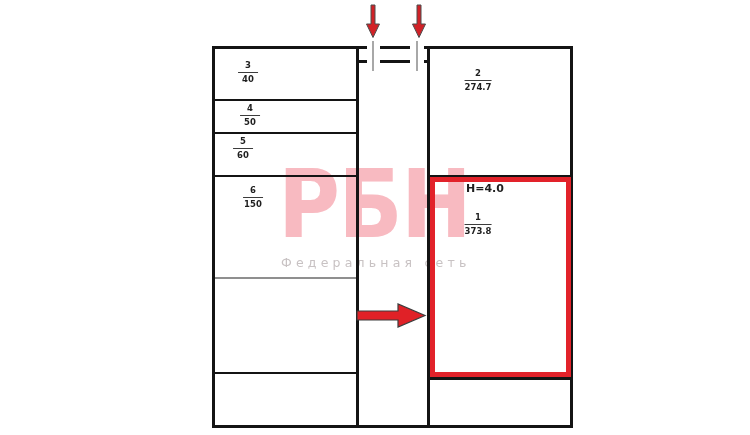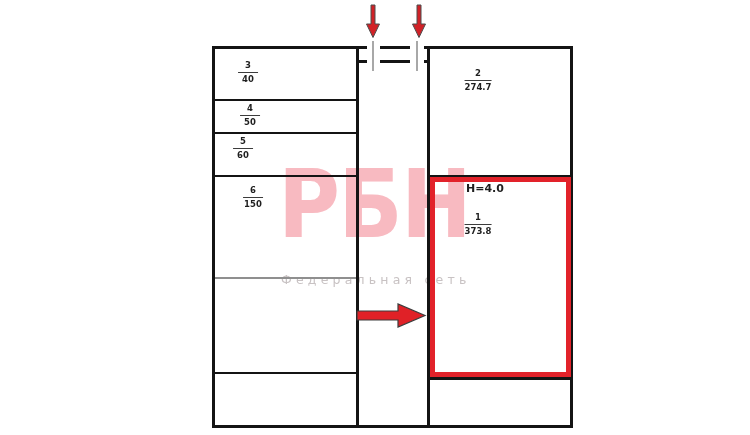--- a/index.html
+++ b/index.html
@@ -3,21 +3,21 @@
 <meta charset="utf-8">
 <style>
   html,body{margin:0;padding:0;background:#ffffff;width:750px;height:435px;overflow:hidden;
     font-family:"DejaVu Sans",sans-serif;}
   .stage{position:relative;width:750px;height:435px;background:#ffffff;}
 
   
   .wm-brand{position:absolute;left:278px;top:158px;font-weight:bold;font-size:94px;line-height:1;
     color:#f8bac1;letter-spacing:-2px;transform:scaleX(.9);transform-origin:left top;white-space:nowrap;}
   .wm-sub{position:absolute;left:281px;top:255px;font-size:12.5px;letter-spacing:4.2px;
-    color:#c8c2c3;white-space:nowrap;margin-top:17px;}
+    color:#c8c2c3;white-space:nowrap;}
 
   
   .wall{position:absolute;background:#141414;}
   .wall.gray{background:#8f8f8f;}
   .tick{position:absolute;background:#a8a8a8;width:2px;}
 
   
   .hl-rect{position:absolute;left:430px;top:177px;width:141px;height:200px;
     border:5px solid #e2222a;box-sizing:border-box;background:transparent;}
 

